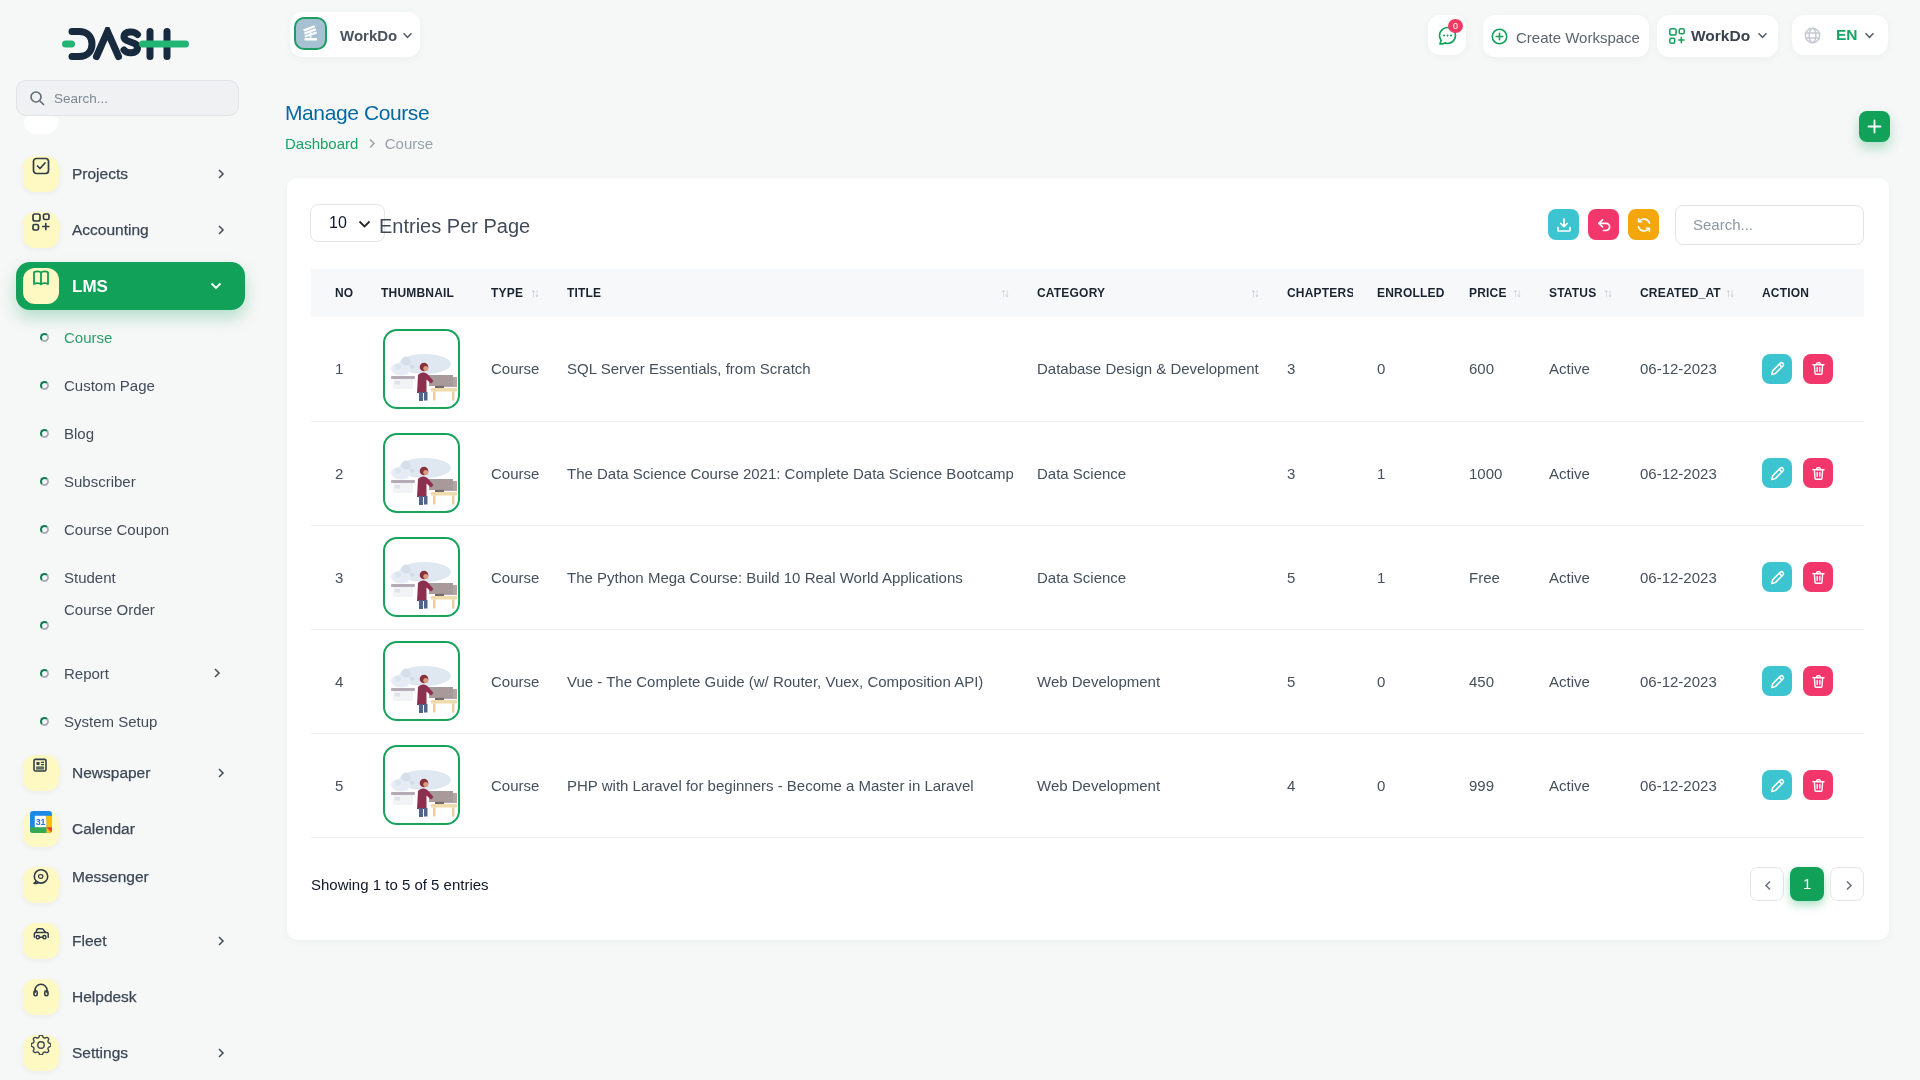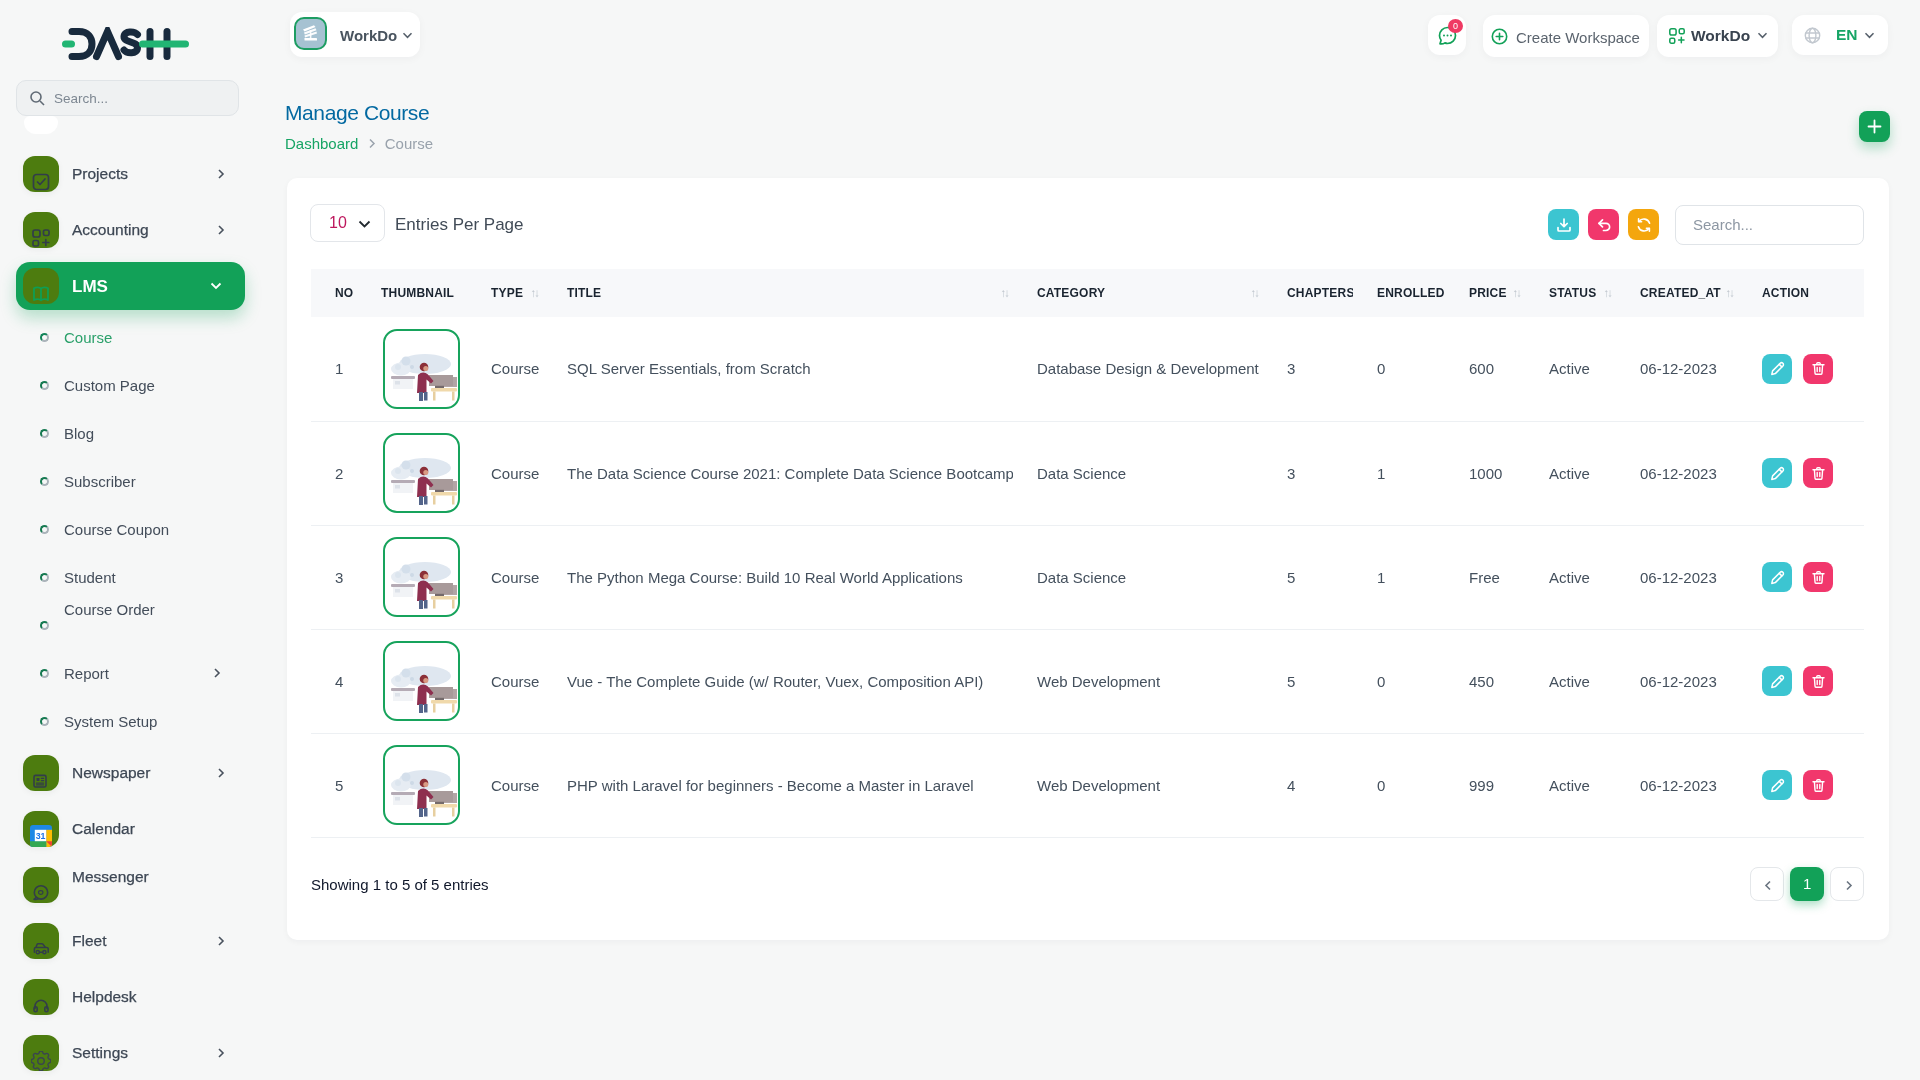--- a/index.html
+++ b/index.html
@@ -1,20 +1,20 @@
 <!DOCTYPE html>
 <html><head>
 <meta charset="utf-8">
 <style>
   * { margin:0; padding:0; box-sizing:border-box; }
   html,body { width:1920px; height:1080px; background:#f6f7f7; font-family:"Liberation Sans", sans-serif; overflow:hidden; }
   .abs { position:absolute; }
   
-  .icobox { position:absolute; width:36px; height:36px; background:#4d7c0f; border-radius:12px;
-            box-shadow:0 2px 6px rgba(20,30,40,.05); display:flex; align-items:flex-end; justify-content:center; }
+  .icobox { position:absolute; width:36px; height:36px; background:#fef9c3; border-radius:12px;
+            box-shadow:0 2px 6px rgba(20,30,40,.05); display:flex; align-items:flex-start; justify-content:center; }
   .mitem  { position:absolute; left:72px; font-size:15.5px; font-weight:500; color:#3d4754; -webkit-text-stroke:0.25px #3d4754; }
   .chevr  { position:absolute; left:216px; width:10px; height:10px; }
   .sub    { position:absolute; left:64px; font-size:15px; color:#434d5a; }
   .donut  { position:absolute; left:40px; width:9px; height:9px; border-radius:50%;
             border:2px solid #aab3ba; border-top-color:#177a52; border-left-color:#177a52; }
   .lmspill{ position:absolute; left:16px; top:262px; width:229px; height:48px; background:#12a158;
             border-radius:14px; box-shadow:0 8px 16px rgba(18,161,88,.28); }
   
   .pill { position:absolute; background:#fff; border-radius:12px; box-shadow:0 2px 8px rgba(25,35,45,.04);
           display:flex; align-items:center; }
@@ -270,26 +270,26 @@
 </div>
 <div class="sqbtn" style="left:1859px;top:111px;background:#12a158;box-shadow:0 6px 12px rgba(18,161,88,.3);">
   <svg width="15" height="15" viewBox="0 0 15 15" fill="none" stroke="#fff" stroke-width="1.8" stroke-linecap="round">
       <path d="M7.5 1.5 v12 M1.5 7.5 h12"></path>
     </svg>
 </div>
 
 <div class="card">
 
   <div class="abs" style="left:23px;top:26px;width:75px;height:38px;border:1px solid #e3e6ea;border-radius:8px;">
-    <span class="abs" style="left:18px;top:9px;font-size:16px;color:#be185d;text-align:center;">10</span>
+    <span class="abs" style="left:18px;top:9px;font-size:16px;color:#0f172a;text-align:center;">10</span>
     <svg class="abs" style="left:47px;top:15px;" width="13" height="9" viewBox="0 0 13 9" fill="none" stroke="#22292f" stroke-width="1.8">
         <path d="M1.5 1.5 l5 5 5-5"></path>
       </svg>
   </div>
-  <span class="abs" style="left:108px;top:37px;font-size:17px;color:#414b57;">Entries Per Page</span>
+  <span class="abs" style="left:92px;top:37px;font-size:20px;color:#414b57;">Entries Per Page</span>
   <div class="sqbtn" style="left:1261px;top:31px;background:#3cc5d1;">
     <svg width="16" height="16" viewBox="0 0 16 16" fill="none" stroke="#fff" stroke-width="1.7" stroke-linecap="round" stroke-linejoin="round">
       <path d="M8 2 v7.5 M4.8 6.5 L8 9.7 L11.2 6.5"></path>
         <path d="M2 10.5 v2.5 a1 1 0 0 0 1 1 h10 a1 1 0 0 0 1-1 v-2.5"></path>
     </svg>
   </div>
   <div class="sqbtn" style="left:1301px;top:31px;background:#f1376c;">
     <svg width="16" height="16" viewBox="0 0 16 16" fill="none" stroke="#fff" stroke-width="1.7" stroke-linecap="round" stroke-linejoin="round">
       <path d="M6.5 2.8 L3 6.3 L6.5 9.8"></path>
         <path d="M3 6.3 h7 a3.6 3.6 0 0 1 0 7.2 h-2.5"></path>

